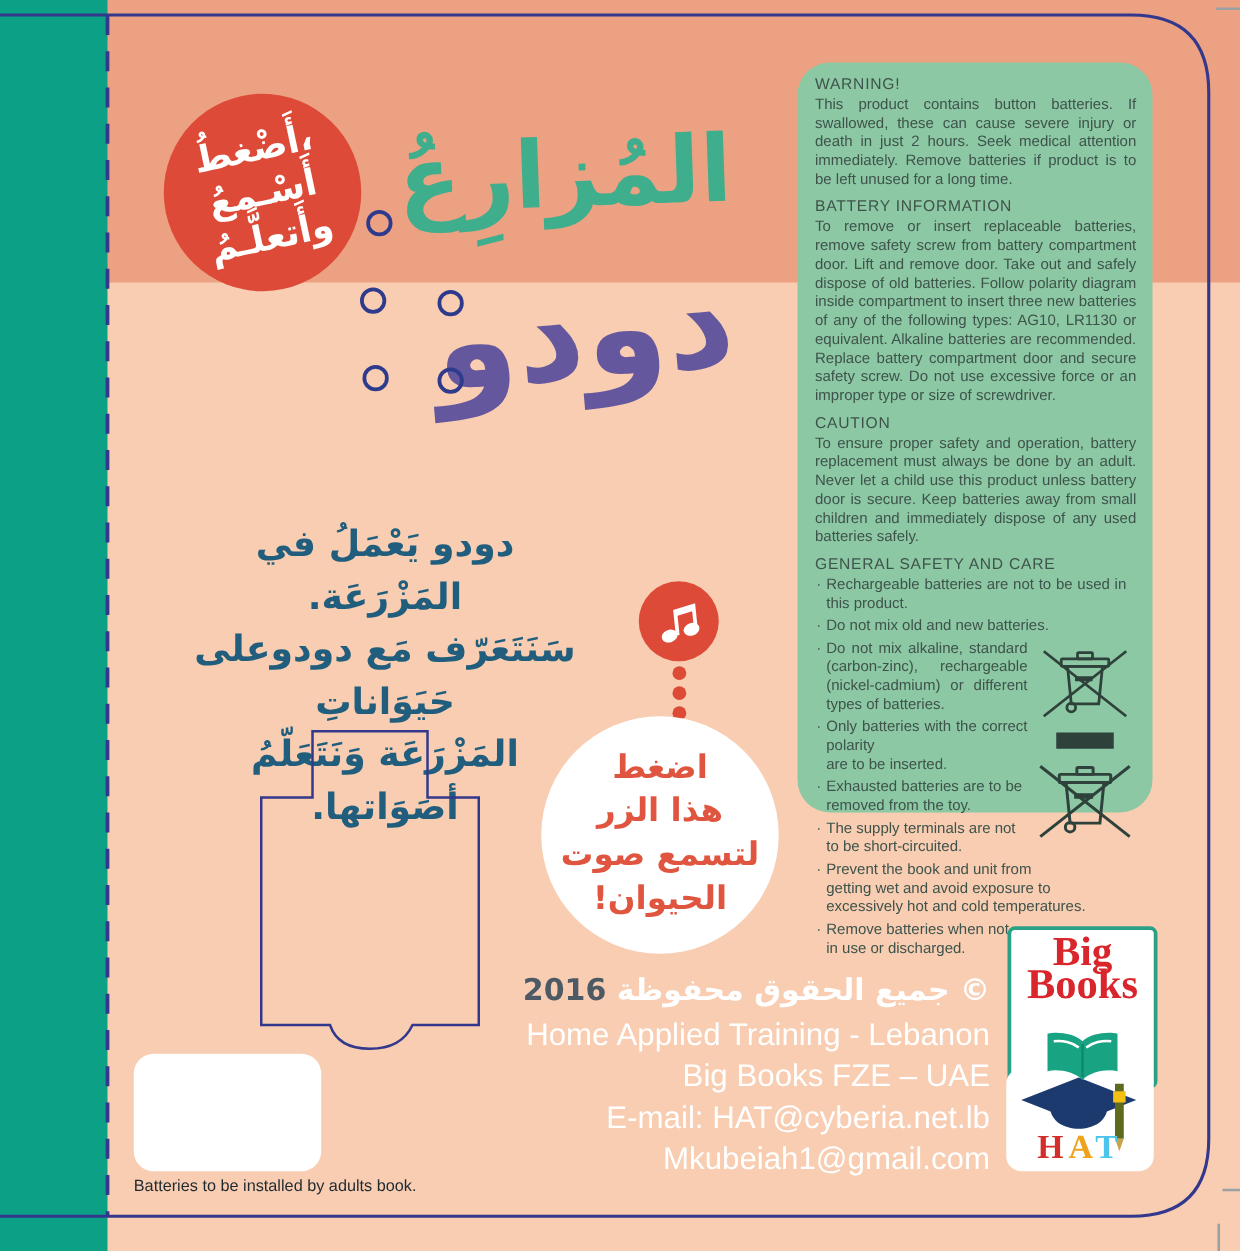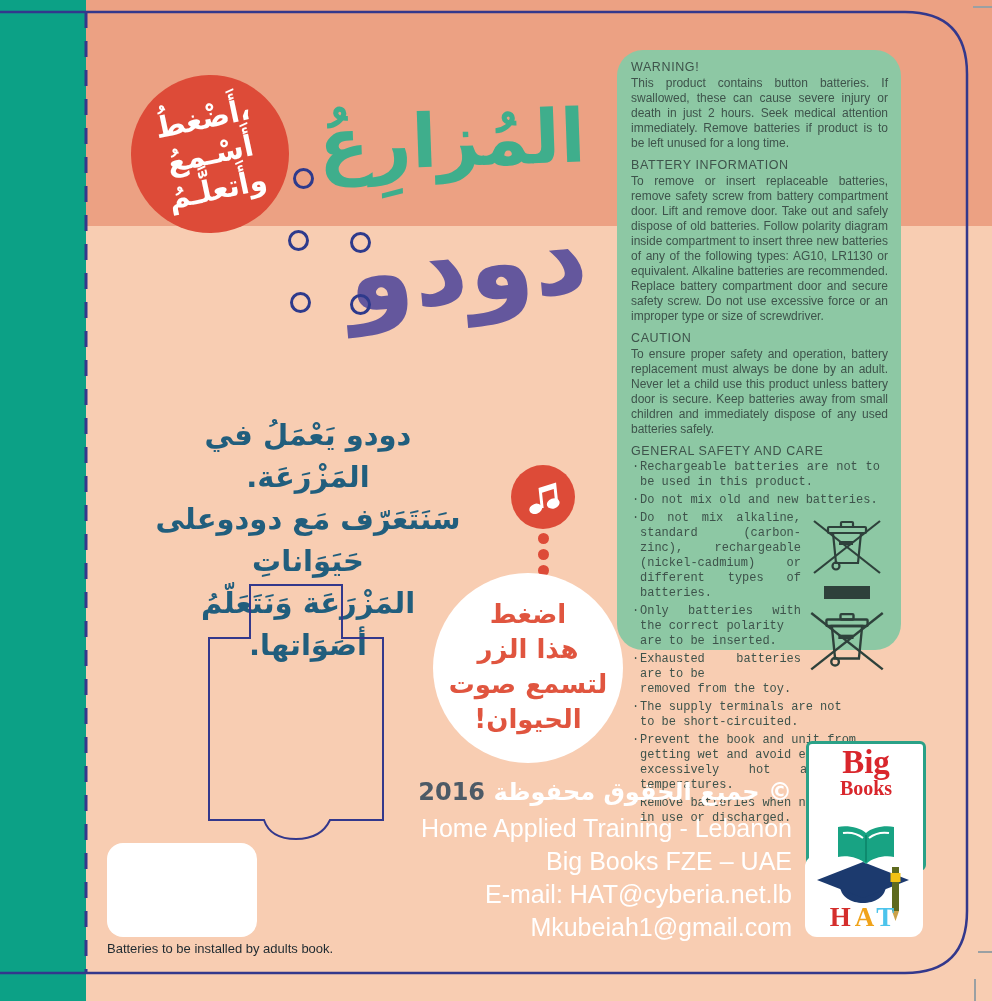--- a/index.html
+++ b/index.html
@@ -36,43 +36,43 @@
   .dot{width:11px;height:11px;border-radius:50%;background:#dd4b38;}
   .press-circle{left:433px;top:573px;width:190px;height:190px;border-radius:50%;background:#fff;
                 text-align:center;box-sizing:border-box;padding-top:24px;color:#e0553f;
                 font-family:"DejaVu Sans",sans-serif;font-weight:bold;font-size:26px;line-height:35px;
                 direction:rtl;}
 
   
   .diecut{left:200px;top:577px;}
 
   
-  .panel{left:617px;top:50px;width:284px;height:600px;background:#8dc8a4;border-radius:26px;
+  .panel{left:638px;top:50px;width:284px;height:600px;background:#8dc8a4;border-radius:26px;
          box-sizing:border-box;padding:10px 13px 8px 14px;color:#3e534b;
          font-size:12px;line-height:15px;}
   .panel-h{font-size:12.5px;font-weight:normal;letter-spacing:0.6px;margin:7px 0 1px 0;}
   .panel-h.first{margin-top:0;}
   .panel-p{margin:0 0 2px 0;text-align:justify;}
-  .care-item{position:relative;padding-left:9px;margin:0 8px 3px 0;text-align:justify;white-space:pre-line;font-family:Liberation Mono, monospace;}
+  .care-item{position:relative;padding-left:9px;margin:0 8px 3px 0;text-align:justify;white-space:pre-line;}
   .care-item::before{content:"·";position:absolute;left:1px;top:0;}
   .weee-float{float:right;width:82px;margin:2px 0 2px 5px;text-align:center;}
   .weee-bar{width:46px;height:13px;background:#2e413b;margin:5px auto;}
 
   
   .footer{left:340px;top:776px;width:452px;text-align:right;color:#fff;}
   .copyright{direction:rtl;font-family:"DejaVu Sans",sans-serif;font-weight:bold;font-size:24px;line-height:32px;}
   .copyright .year{color:#4d5a66;}
   .footer-en{font-size:25px;line-height:33px;margin-top:4px;}
 
   
   .bigbooks{left:806px;top:741px;width:120px;height:130px;background:#fff;border:3px solid #2aa187;
             border-radius:6px;box-sizing:border-box;text-align:center;}
   .bb-text{position:relative;z-index:2;font-family:"Liberation Serif",serif;font-weight:bold;color:#d9262c;}
   .bb-line1{font-size:33px;line-height:30px;margin-top:3px;}
-  .bb-line2{font-size:20px;line-height:26px;margin-top:-2px;text-align:center;}
+  .bb-line2{font-size:34px;line-height:26px;margin-top:-2px;text-align:center;}
   .bb-book{position:absolute;left:50%;bottom:0;transform:translateX(-50%);z-index:1;}
   .hat-box{left:805px;top:855px;width:118px;height:82px;background:#fff;border-radius:12px;}
   .hat-letters{position:absolute;left:0;bottom:4px;width:100%;text-align:center;
                font-family:"Liberation Serif",serif;font-weight:bold;font-size:27px;letter-spacing:4px;}
   .hat-h{color:#d42e2c;} .hat-a{color:#f0a31a;} .hat-t{color:#4cc4ec;}
 
   
   .barcode-box{left:107px;top:843px;width:150px;height:94px;background:#fff;border-radius:16px;}
   .batteries-note{left:107px;top:941px;font-size:13px;color:#1f2a30;}
 

